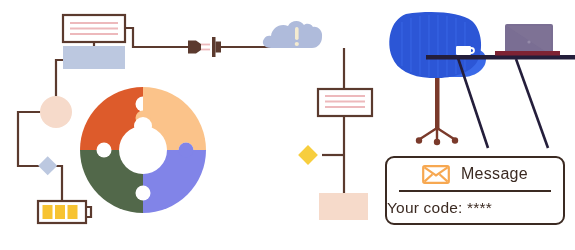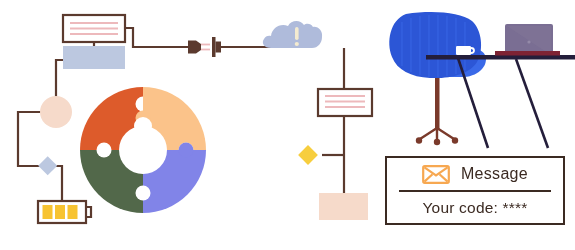--- a/index.html
+++ b/index.html
@@ -180,34 +180,34 @@
 
     <g>
       <rect x="456" y="46" width="15" height="9" rx="1.2" fill="#FFFFFF"></rect>
       <path d="M471 48 C475 48 475 53 471 53" fill="none" stroke="#FFFFFF" stroke-width="1.8"></path>
     </g>
   </g>
 
 </svg>
 
 <div style="position:absolute;left:385px;top:156px;width:180px;height:69px;
-            border:2.4px solid #3B2A22;border-radius:0;background:#ffffff;
+            border:2.4px solid #3B2A22;border-radius:9px;background:#ffffff;
             box-sizing:border-box;">
 
   <div style="display:flex;align-items:center;justify-content:center;gap:11px;height:32px;">
     <span style="display:inline-block;width:28px;height:19px;">
       <svg width="28" height="19" viewBox="0 0 28 19">
         <rect x="1.2" y="1.2" width="25.6" height="16.6" rx="1.5" fill="none" stroke="#F7A851" stroke-width="2.2"></rect>
         <path d="M2.4 2.4 L14 10.5 L25.6 2.4" fill="none" stroke="#F7A851" stroke-width="2.2"></path>
         <path d="M2.4 16.6 L10.5 9.2 M25.6 16.6 L17.5 9.2" fill="none" stroke="#F7A851" stroke-width="2.2"></path>
       </svg>
     </span>
     <span class="txt" style="font-size:16px;color:#3B2A22;letter-spacing:0.3px;">Message</span>
   </div>
 
   <div style="height:2.4px;background:#3B2A22;margin:0 12px;"></div>
 
-  <div style="display:flex;align-items:center;justify-content:center;height:32px;">
+  <div style="display:flex;align-items:center;height:32px;">
     <span class="txt" style="font-size:15.5px;color:#3B2A22;letter-spacing:0.2px;">Your code: ****</span>
   </div>
 </div>
 
 </div>
 
 </body></html>

